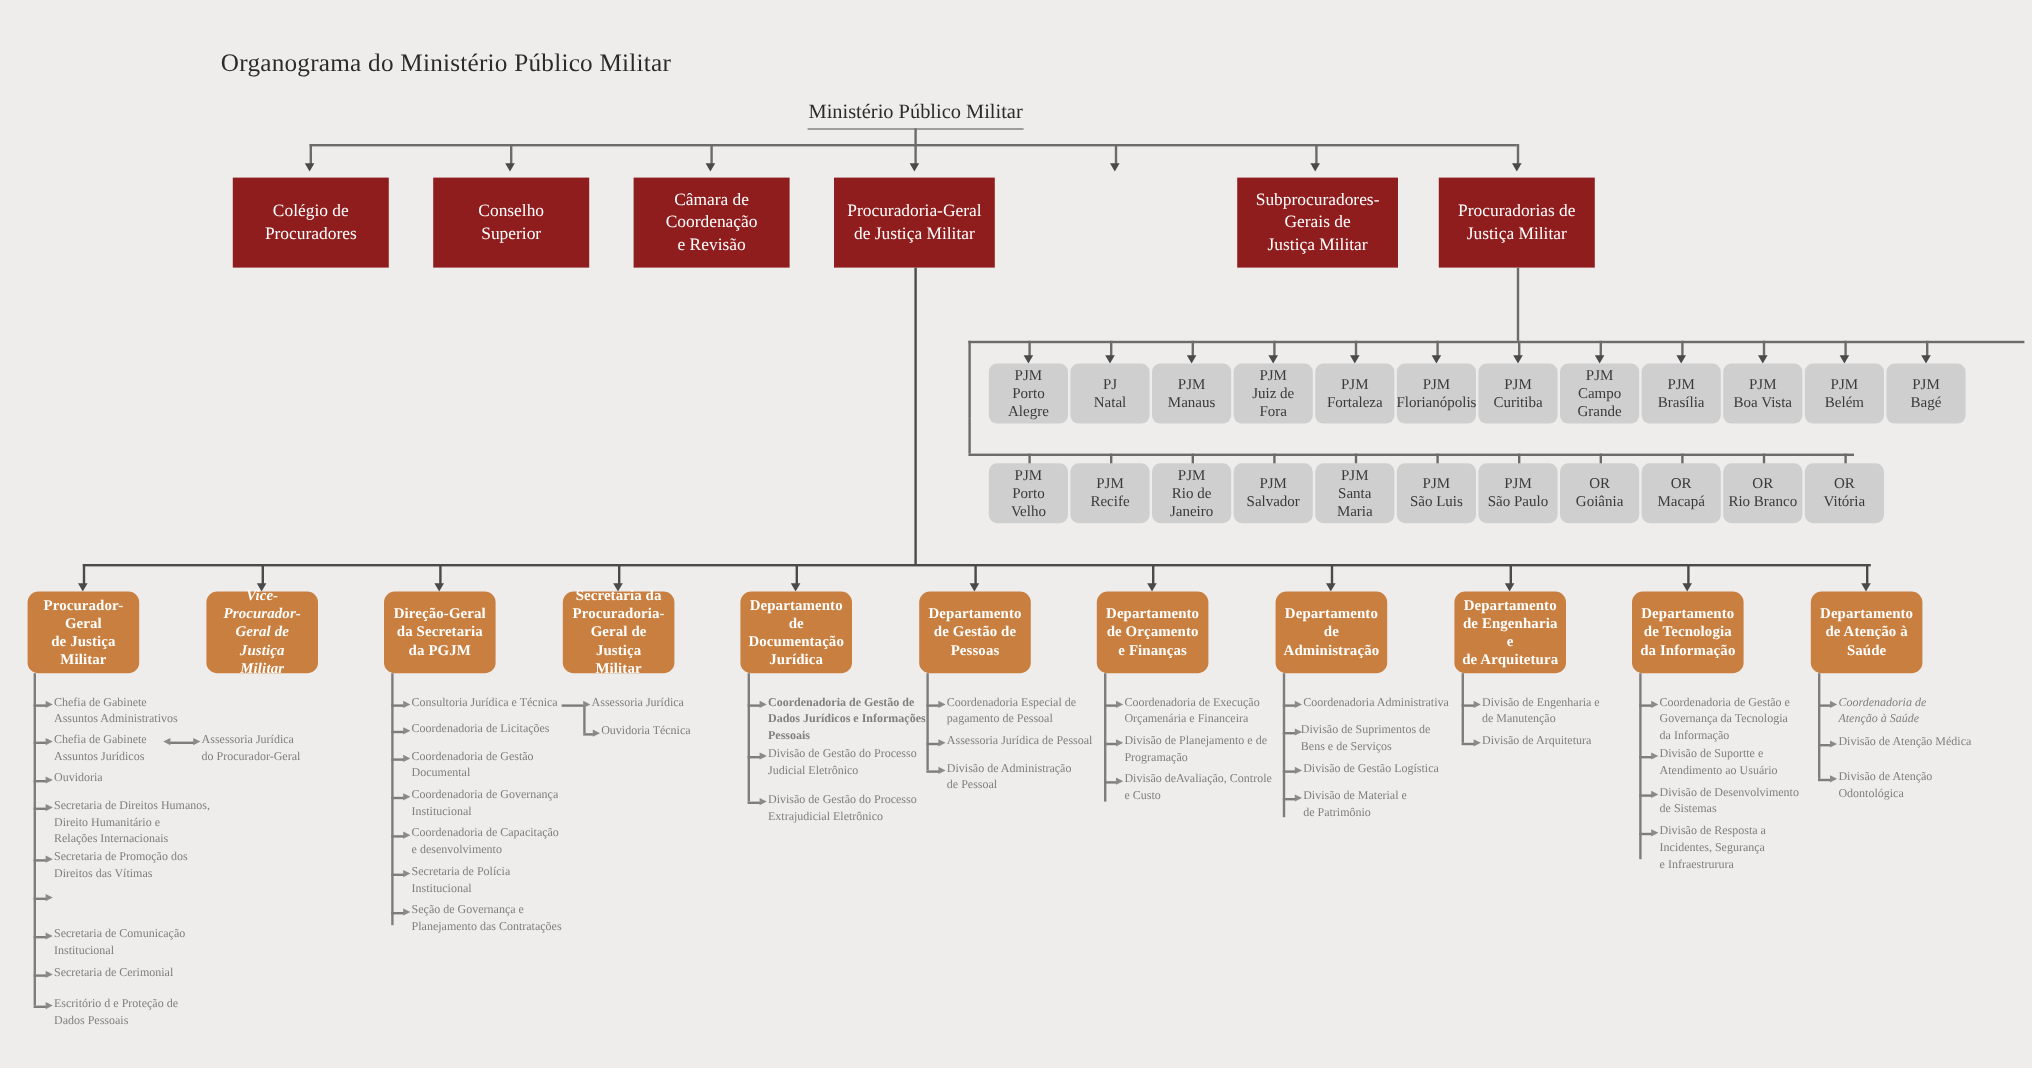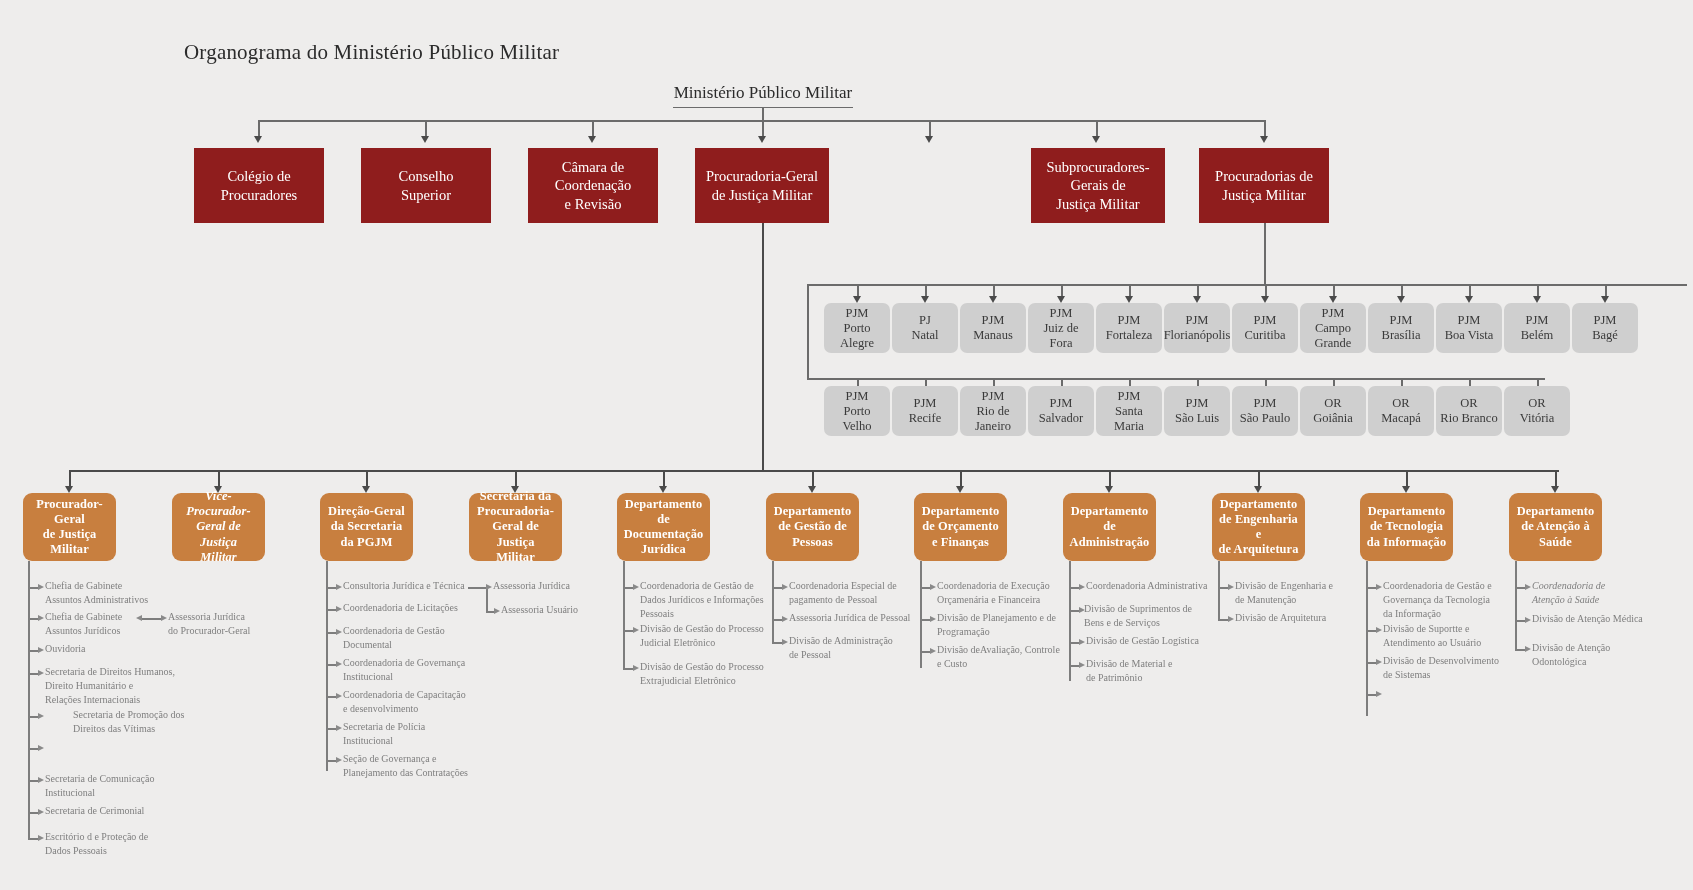--- a/index.html
+++ b/index.html
@@ -287,21 +287,21 @@
   <div class="abs leaf" style="left: 45px; top: 642px; width: 190px; white-space: pre-line;">Ouvidoria</div>
 
   <div class="ln h thin" style="left:28px;top:673px;width:11px;"></div>
   <div class="arrow-r" style="left:38px;top:669.5px;"></div>
   <div class="abs leaf" style="left: 45px; top: 665px; width: 190px; white-space: pre-line;">Secretaria de Direitos Humanos,
 Direito Humanitário e
 Relações Internacionais</div>
 
   <div class="ln h thin" style="left:28px;top:716px;width:11px;"></div>
   <div class="arrow-r" style="left:38px;top:712.5px;"></div>
-  <div class="abs leaf" style="left: 45px; top: 708px; width: 190px; white-space: pre-line; margin-left: 28px;">Secretaria de Promoção dos
+  <div class="abs leaf" style="left: 45px; top: 708px; width: 190px; white-space: pre-line;">Secretaria de Promoção dos
 Direitos das Vítimas</div>
 
   <div class="ln h thin" style="left:28px;top:748px;width:11px;"></div>
   <div class="arrow-r" style="left:38px;top:744.5px;"></div>
 
   <div class="ln h thin" style="left:28px;top:780px;width:11px;"></div>
   <div class="arrow-r" style="left:38px;top:776.5px;"></div>
   <div class="abs leaf" style="left: 45px; top: 772px; width: 190px; white-space: pre-line;">Secretaria de Comunicação
 Institucional</div>
 
@@ -319,21 +319,21 @@
   <div class="ln h thin" style="left:326px;top:587px;width:11px;"></div>
   <div class="arrow-r" style="left:336px;top:583.5px;"></div>
   <div class="abs leaf" style="left: 343px; top: 579px; width: 160px; white-space: pre-line;">Consultoria Jurídica e Técnica</div>
 
   <div class="ln h thin" style="left:468px;top:587px;width:18px;"></div>
   <div class="ln v thin" style="left:486px;top:587px;height:24px;"></div>
   <div class="arrow-r" style="left:486px;top:583.5px;"></div>
   <div class="abs leaf" style="left: 493px; top: 579px; width: 140px; white-space: pre-line;">Assessoria Jurídica</div>
   <div class="ln h thin" style="left:486px;top:611px;width:9px;"></div>
   <div class="arrow-r" style="left:494px;top:607.5px;"></div>
-  <div class="abs leaf" style="left: 501px; top: 603px; width: 140px; white-space: pre-line;">Assessoria Usuário</div>
+  <div class="abs leaf" style="left: 501px; top: 603px; width: 140px; white-space: pre-line;">Ouvidoria Técnica</div>
 
   <div class="ln h thin" style="left:326px;top:609px;width:11px;"></div>
   <div class="arrow-r" style="left:336px;top:605.5px;"></div>
   <div class="abs leaf" style="left: 343px; top: 601px; width: 160px; white-space: pre-line;">Coordenadoria de Licitações</div>
 
   <div class="ln h thin" style="left:326px;top:632px;width:11px;"></div>
   <div class="arrow-r" style="left:336px;top:628.5px;"></div>
   <div class="abs leaf" style="left: 343px; top: 624px; width: 160px; white-space: pre-line;">Coordenadoria de Gestão
 Documental</div>
 
@@ -354,21 +354,21 @@
 
   <div class="ln h thin" style="left:326px;top:760px;width:11px;"></div>
   <div class="arrow-r" style="left:336px;top:756.5px;"></div>
   <div class="abs leaf" style="left: 343px; top: 752px; width: 170px; white-space: pre-line;">Seção de Governança e
 Planejamento das Contratações</div>
 
   <div class="ln v thin" style="left:623px;top:561px;height:107px;"></div>
 
   <div class="ln h thin" style="left:623px;top:587px;width:11px;"></div>
   <div class="arrow-r" style="left:633px;top:583.5px;"></div>
-  <div class="abs leaf" style="left: 640px; top: 579px; width: 180px; white-space: pre-line;">Coordenadoria de Gestão de
+  <div class="abs leaf" style="left: 640px; top: 579px; width: 180px; white-space: pre-line; font-weight: bold;">Coordenadoria de Gestão de
 Dados Jurídicos e Informações
 Pessoais</div>
 
   <div class="ln h thin" style="left:623px;top:630px;width:11px;"></div>
   <div class="arrow-r" style="left:633px;top:626.5px;"></div>
   <div class="abs leaf" style="left: 640px; top: 622px; width: 180px; white-space: pre-line;">Divisão de Gestão do Processo
 Judicial Eletrônico</div>
 
   <div class="ln h thin" style="left:623px;top:668px;width:11px;"></div>
   <div class="arrow-r" style="left:633px;top:664.5px;"></div>
@@ -452,20 +452,23 @@
   <div class="abs leaf" style="left: 1383px; top: 622px; width: 165px; white-space: pre-line;">Divisão de Suportte e
 Atendimento ao Usuário</div>
 
   <div class="ln h thin" style="left:1366px;top:662px;width:11px;"></div>
   <div class="arrow-r" style="left:1376px;top:658.5px;"></div>
   <div class="abs leaf" style="left: 1383px; top: 654px; width: 165px; white-space: pre-line;">Divisão de Desenvolvimento
 de Sistemas</div>
 
   <div class="ln h thin" style="left:1366px;top:694px;width:11px;"></div>
   <div class="arrow-r" style="left:1376px;top:690.5px;"></div>
+  <div class="abs leaf" style="left: 1383px; top: 686px; width: 165px; white-space: pre-line;">Divisão de Resposta a
+Incidentes, Segurança
+e Infraestrurura</div>
 
   <div class="ln v thin" style="left:1515px;top:561px;height:88px;"></div>
 
   <div class="ln h thin" style="left:1515px;top:587px;width:11px;"></div>
   <div class="arrow-r" style="left:1525px;top:583.5px;"></div>
   <div class="abs leaf" style="left: 1532px; top: 579px; width: 150px; white-space: pre-line; font-style: italic;">Coordenadoria de
 Atenção à Saúde</div>
 
   <div class="ln h thin" style="left:1515px;top:620px;width:11px;"></div>
   <div class="arrow-r" style="left:1525px;top:616.5px;"></div>

